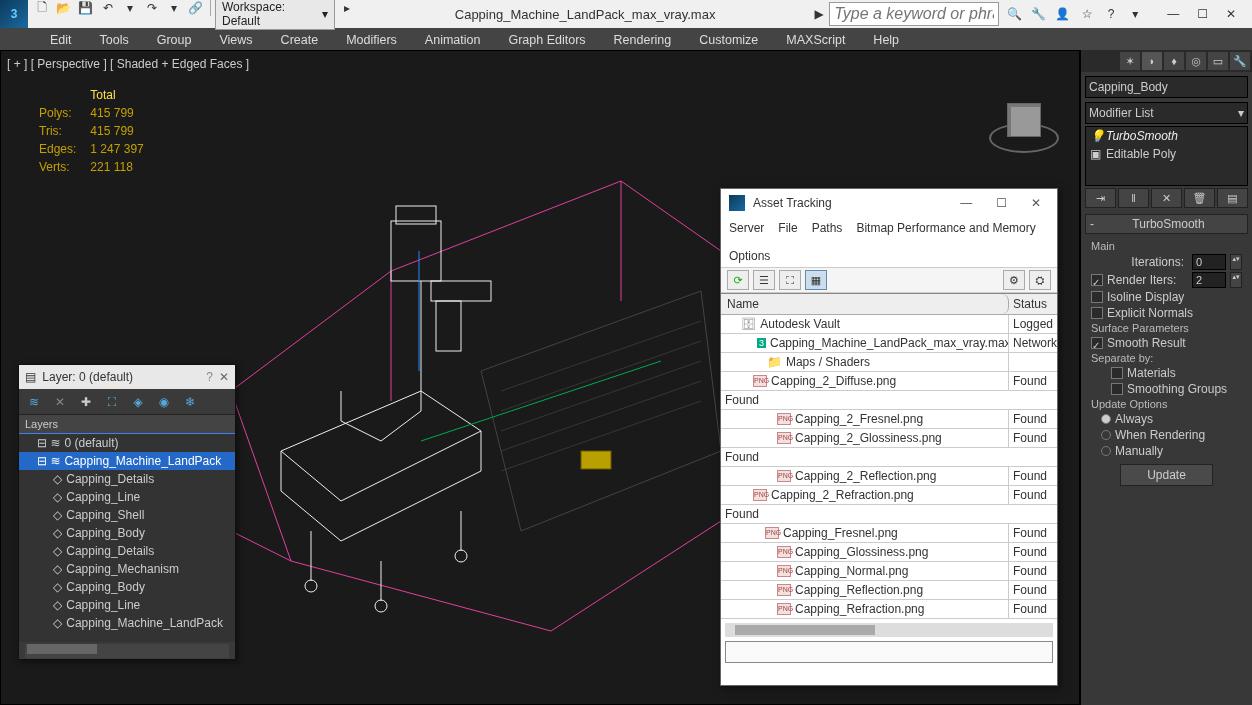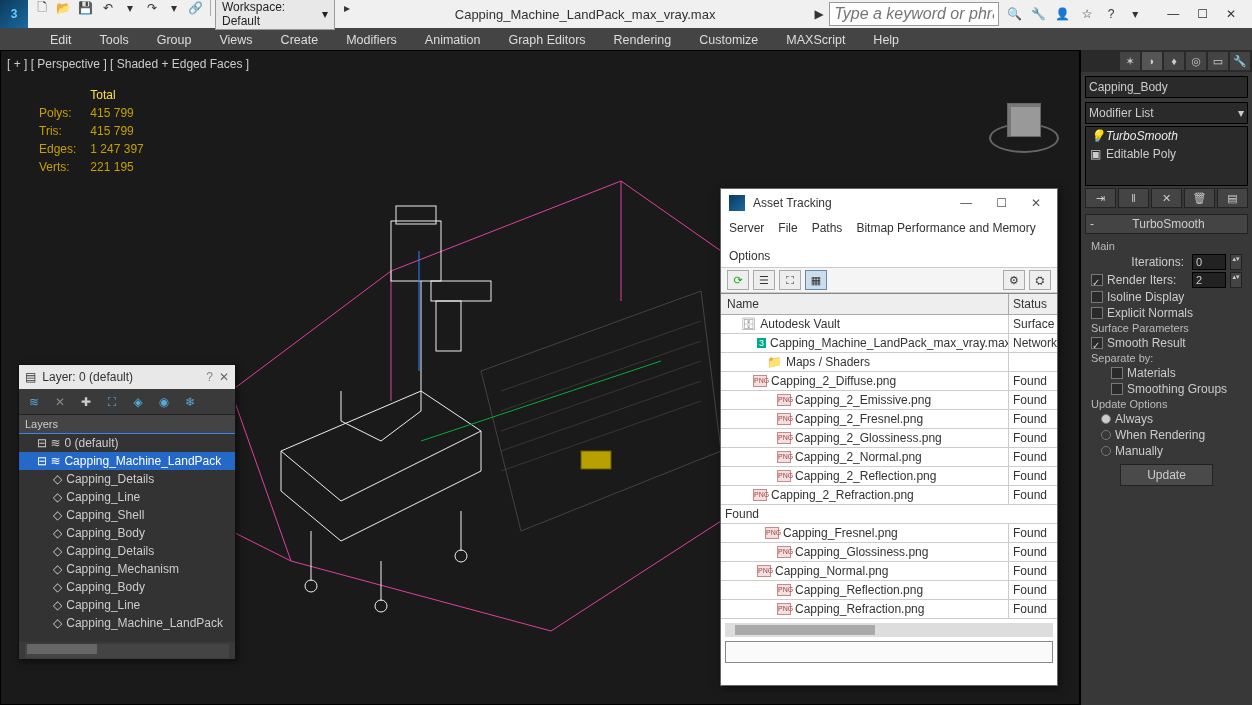--- a/index.html
+++ b/index.html
@@ -84,21 +84,21 @@
 .assetpanel .ap-title .ico { width:16px; height:16px; background:linear-gradient(135deg,#0d3a5c,#1a6aa0); }
 .assetpanel .ap-title .sp { flex:1; }
 .assetpanel .ap-title .wc { color:#555; cursor:pointer; padding:0 8px; }
 .assetpanel .ap-menu { padding:4px 8px; display:flex; flex-wrap:wrap; gap:14px; color:#333; font-size:12.5px; }
 .assetpanel .ap-tb { height:26px; border-top:1px solid #ccc; border-bottom:1px solid #ccc; display:flex; align-items:center; padding:0 6px; gap:4px; background:#f5f5f5; }
 .assetpanel .ap-tb .b { width:22px; height:20px; border:1px solid #aaa; background:#eee; display:flex; align-items:center; justify-content:center; cursor:pointer; font-size:11px; }
 .assetpanel .ap-tb .b.active { background:#cde; border-color:#68a; }
 .assetpanel .ap-tb .sp { flex:1; }
 .assetpanel .grid { border-top:1px solid #888; }
 .assetpanel .ghdr { display:flex; background:#eee; border-bottom:1px solid #aaa; }
-.assetpanel .ghdr .c1 { flex:1; padding:3px 6px; border-right:1px solid #aaa; }
+.assetpanel .ghdr .c1 { flex:1; padding:3px 6px; border-right:1px solid #aaa;border-radius:7px; }
 .assetpanel .ghdr .c2 { width:48px; padding:3px 4px; }
 .assetpanel .grow { display:flex; border-bottom:1px solid #ccc; font-size:12px; }
 .assetpanel .grow .c1 { flex:1; padding:2px 4px; border-right:1px solid #ccc; display:flex; align-items:center; gap:4px; overflow:hidden; white-space:nowrap; }
 .assetpanel .grow .c2 { width:48px; padding:2px 4px; }
 .assetpanel .pngico { width:14px; height:12px; background:#f0e0e0; border:1px solid #c88; font-size:7px; color:#a44; text-align:center; line-height:10px; }
 .assetpanel .sb-h { height:14px; background:#ddd; margin:4px; position:relative; }
 .assetpanel .sb-h .thumb { position:absolute; left:10px; width:140px; height:10px; top:2px; background:#aaa; }
 .assetpanel .footer { height:22px; border:1px solid #888; margin:4px; background:#fafafa; }
 </style>
 </head>
@@ -171,21 +171,21 @@
       <tr>
             <td>Tris:</td>
             <td>415 799</td>
           </tr>
       <tr>
             <td>Edges:</td>
             <td>1 247 397</td>
           </tr>
       <tr>
             <td>Verts:</td>
-            <td>221 195</td>
+            <td>221 118</td>
           </tr>
     </tbody>
       </table>
   </div>
   <div class="viewcube">
     <div class="ring"></div>
       <div class="cube"></div>
   </div>
   <div class="wire">
     <svg viewBox="0 0 600 560">
@@ -423,21 +423,21 @@
     <div class="ghdr">
       <div class="c1">Name</div>
       <div class="c2">Status</div>
     </div>
     <div id="assetrows">
         <div class="grow">
           <div class="c1" style="padding-left:20px">
             <span style="color:#888">🗄</span>
             <span>Autodesk Vault</span>
           </div>
-          <div class="c2">Surface</div>
+          <div class="c2">Logged</div>
         </div>
         <div class="grow">
           <div class="c1" style="padding-left:36px">
             <span style="background:#0a8;color:#fff;padding:0 2px;font-size:9px">3</span>
             <span>Capping_Machine_LandPack_max_vray.max</span>
           </div>
           <div class="c2">Network</div>
         </div>
         <div class="grow">
           <div class="c1" style="padding-left:46px">
@@ -447,45 +447,37 @@
           <div class="c2"></div>
         </div>
         <div class="grow">
           <div class="c1" style="padding-left:32px">
             <span class="pngico">PNG</span>
             <span>Capping_2_Diffuse.png</span>
           </div>
           <div class="c2">Found</div>
         </div>
         <div class="grow">
-          <div class="c1" style="padding-left:56px">
-            <span class="pngico">PNG</span>
-            <span>Capping_2_Emissive.png</span>
-          </div>
           <div class="c2">Found</div>
         </div>
         <div class="grow">
           <div class="c1" style="padding-left:56px">
             <span class="pngico">PNG</span>
             <span>Capping_2_Fresnel.png</span>
           </div>
           <div class="c2">Found</div>
         </div>
         <div class="grow">
           <div class="c1" style="padding-left:56px">
             <span class="pngico">PNG</span>
             <span>Capping_2_Glossiness.png</span>
           </div>
           <div class="c2">Found</div>
         </div>
         <div class="grow">
-          <div class="c1" style="padding-left:56px">
-            <span class="pngico">PNG</span>
-            <span>Capping_2_Normal.png</span>
-          </div>
           <div class="c2">Found</div>
         </div>
         <div class="grow">
           <div class="c1" style="padding-left:56px">
             <span class="pngico">PNG</span>
             <span>Capping_2_Reflection.png</span>
           </div>
           <div class="c2">Found</div>
         </div>
         <div class="grow">
@@ -506,21 +498,21 @@
           <div class="c2">Found</div>
         </div>
         <div class="grow">
           <div class="c1" style="padding-left:56px">
             <span class="pngico">PNG</span>
             <span>Capping_Glossiness.png</span>
           </div>
           <div class="c2">Found</div>
         </div>
         <div class="grow">
-          <div class="c1" style="padding-left:36px">
+          <div class="c1" style="padding-left:56px">
             <span class="pngico">PNG</span>
             <span>Capping_Normal.png</span>
           </div>
           <div class="c2">Found</div>
         </div>
         <div class="grow">
           <div class="c1" style="padding-left:56px">
             <span class="pngico">PNG</span>
             <span>Capping_Reflection.png</span>
           </div>

